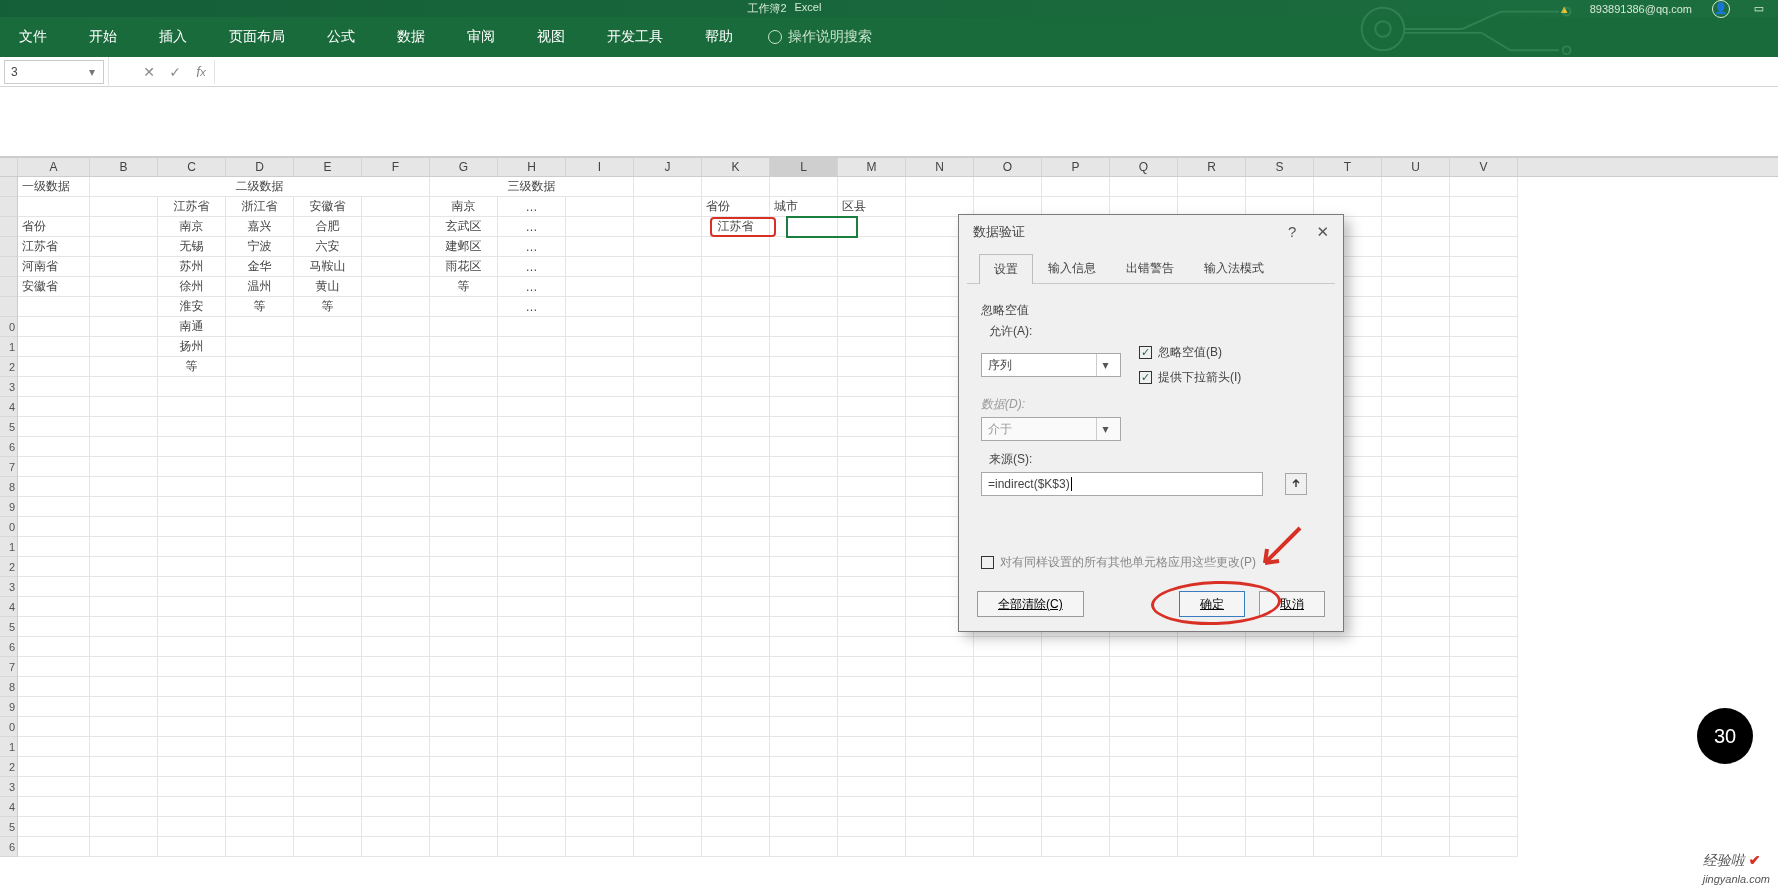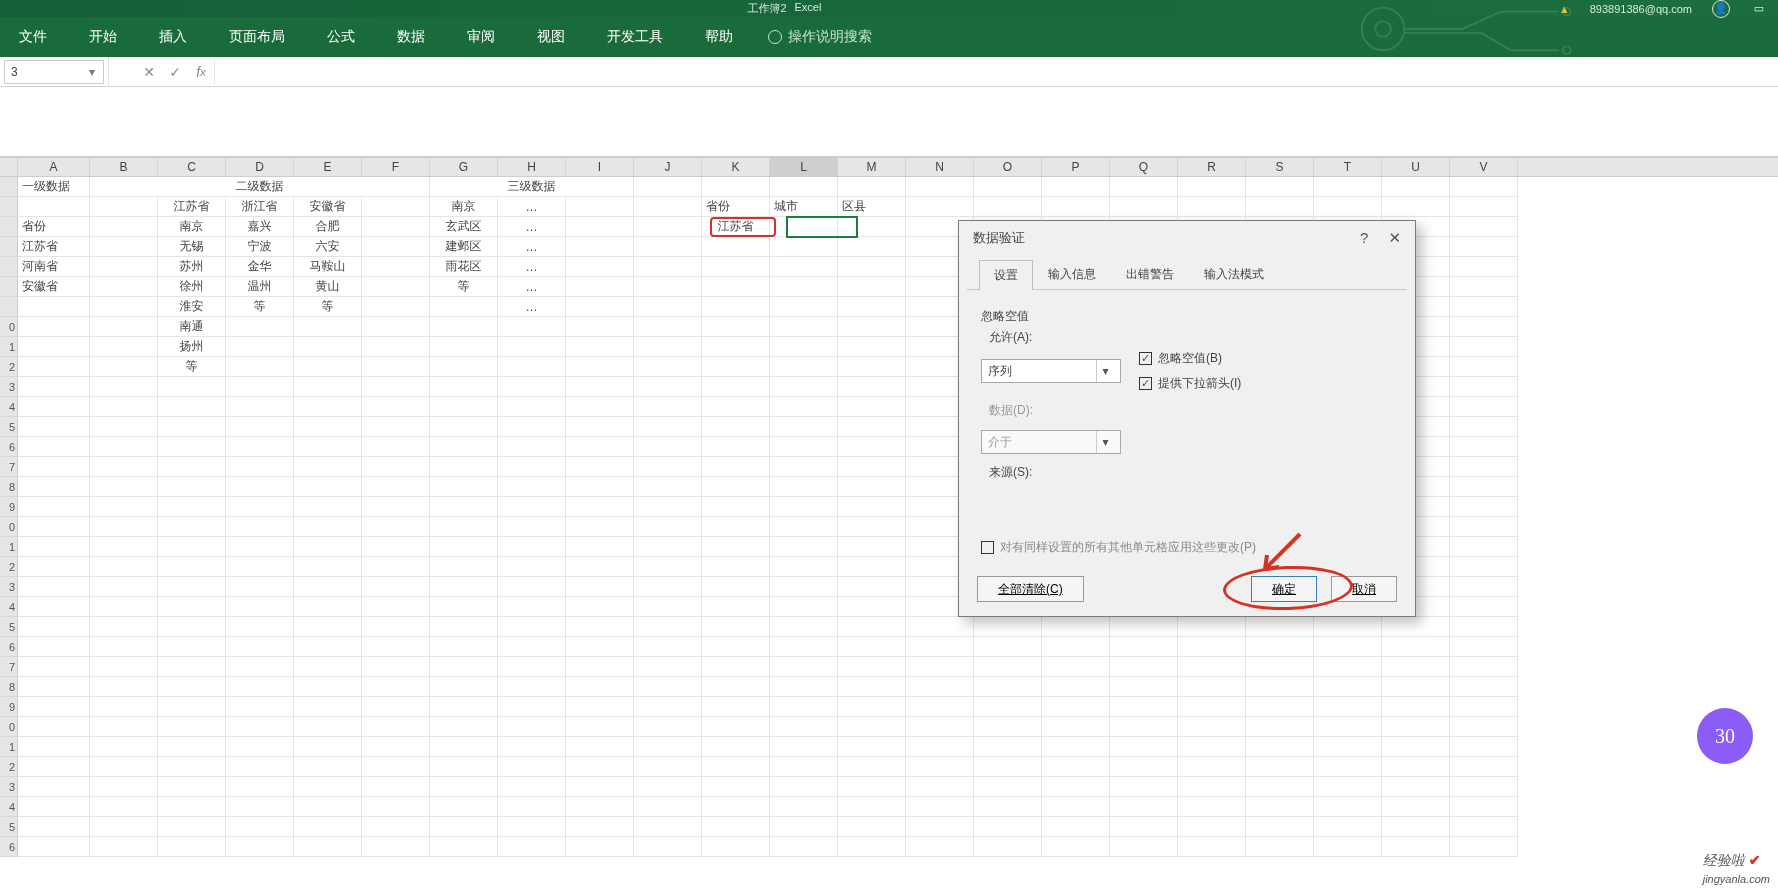--- a/index.html
+++ b/index.html
@@ -27,47 +27,47 @@
     .row-headers { display:flex; flex-direction:column; }
     .rh { width:18px; height:20px; border-right:1px solid #ccc; border-bottom:1px solid #d8d8d8; display:flex; align-items:center; justify-content:flex-end; padding-right:2px; font-size:11px; background:#e6e6e6; color:#555; }
     .cells { position:relative; display:grid; grid-template-columns:72px repeat(21,68px); grid-auto-rows:20px; }
     .cell { border-right:1px solid #e5e5e5; border-bottom:1px solid #e5e5e5; padding:0 4px; display:flex; align-items:center; font-size:12px; overflow:hidden; white-space:nowrap; }
     .cell.center { justify-content:center; }
     .merged-hdr { grid-column:span 5; }
     .merged-hdr2 { grid-column:span 3; }
     .hl-red { border:2px solid #d93025; border-radius:4px; position:absolute; pointer-events:none; z-index:5; }
     .sel-cell { border:2px solid #1a7e3f; position:absolute; pointer-events:none; z-index:4; }
     
-    .dialog { position:absolute; left:958px; top:220px; width:458px; background:#f0f0f0; border:1px solid #7a7a7a; box-shadow:6px 6px 12px rgba(0,0,0,0.25); z-index:50; }
+    .dialog { position:absolute; left:958px; top:214px; width:386px; background:#f0f0f0; border:1px solid #7a7a7a; box-shadow:6px 6px 12px rgba(0,0,0,0.25); z-index:50; }
     .dlg-title { height:34px; display:flex; align-items:center; justify-content:space-between; padding:0 14px; font-size:13px; }
     .dlg-title-right { display:flex; gap:20px; color:#555; font-size:15px; }
     .dlg-tabs { display:flex; padding:4px 12px 0 12px; gap:0; border-bottom:1px solid #c9c9c9; margin:0 8px; }
     .dtab { padding:6px 14px; border:1px solid transparent; border-bottom:none; font-size:12px; color:#444; cursor:pointer; }
     .dtab.active { border-color:#bdbdbd; background:#f0f0f0; position:relative; top:1px; }
     .dlg-body { padding:14px 22px 10px 22px; }
     .lbl { font-size:12px; color:#444; margin:4px 0; }
     .ctrl-row { display:flex; align-items:center; gap:18px; margin:4px 0 10px 0; }
     .select { width:140px; height:24px; border:1px solid #a8a8a8; background:#fff; display:flex; align-items:center; justify-content:space-between; padding:0 6px; font-size:12px; }
     .select .arrow { width:18px; text-align:center; color:#555; border-left:1px solid #ccc; height:22px; display:flex; align-items:center; justify-content:center; }
-    .select.disabled { color:#999; background:#fafafa;margin-top:7px; }
+    .select.disabled { color:#999; background:#fafafa; }
     .col2 { display:flex; flex-direction:column; gap:8px; }
     .chk { display:flex; align-items:center; gap:6px; font-size:12px; }
     .chk .box { width:13px; height:13px; border:1px solid #333; display:flex; align-items:center; justify-content:center; font-size:11px; color:#1a6b3c; }
     .src-input { width:282px; height:24px; border:1px solid #a8a8a8; background:#fff; padding:0 6px; font-size:12px; display:flex; align-items:center; }
     .range-btn { width:22px; height:22px; border:1px solid #a8a8a8; margin-left:4px; display:flex; align-items:center; justify-content:center; }
     .apply-row { margin-top:58px; }
     .dlg-foot { display:flex; justify-content:space-between; padding:10px 18px 14px 18px; }
     .btn { height:26px; padding:0 20px; border:1px solid #9a9a9a; background:#f5f5f5; font-size:12px; cursor:pointer;text-decoration:underline; }
     .btn-r { display:flex; gap:14px; }
     .ok-circle { position:absolute; border:3px solid #d93025; border-radius:50%; width:130px; height:44px; pointer-events:none; transform:rotate(-2deg);}
     .arrow-red { position:absolute; width:50px; height:50px; }
     .arrow-red svg { width:100%; height:100%; }
     .watermark { position:absolute; right:8px; bottom:8px; font-size:14px; font-style:italic; color:#555; }
     .watermark b { color:#d93025; font-style:normal; }
-    .gray-circle { position:absolute; right:25px; bottom:130px; width:56px; height:56px; background:#8b5cf6; border-radius:50%; color:#fff; display:flex; align-items:center; justify-content:center; font-size:20px; font-weight:300;font-family:Liberation Serif, serif; }
+    .gray-circle { position:absolute; right:25px; bottom:130px; width:56px; height:56px; background:#000000; border-radius:50%; color:#fff; display:flex; align-items:center; justify-content:center; font-size:20px; font-weight:300; }
     .bg-deco { position:absolute; right:0; top:0; width:500px; height:58px; pointer-events:none; opacity:0.35; }
   </style>
 </head>
 <body>
 
 <div class="titlebar">
   <div></div>
   <div style="display:flex;gap:8px;color:#d6ead8;">
     <span>工作簿2</span>
     <span>Excel</span>
@@ -970,28 +970,39 @@
         <label class="chk">
           <span class="box">✓</span>
             <span>忽略空值(B)</span>
         </label>
         <label class="chk">
           <span class="box">✓</span>
             <span>提供下拉箭头(I)</span>
         </label>
       </div>
     </div>
-    <div class="lbl" style="margin-left:8px;color:#999;">数据(D):</div>
+    <div class="lbl" style="color:#999;font-style:italic;">数据(D):</div>
     <div class="ctrl-row">
       <div class="select disabled">
         <span>介于</span>
         <span class="arrow">▾</span>
       </div>
     </div>
     <div class="lbl" style="margin-left:8px;">来源(S):</div>
+    <div class="ctrl-row">
+      <div class="src-input">
+        <span>=indirect($K$3)</span>
+          <span style="border-left:1px solid #000;height:14px;margin-left:1px;"></span>
+      </div>
+      <div class="range-btn">
+        <svg width="12" height="12" viewBox="0 0 12 12">
+            <path d="M6 2 v7 M3 5 l3 -3 l3 3" stroke="#333" stroke-width="1.4" fill="none"></path>
+          </svg>
+      </div>
+    </div>
     <div class="apply-row">
       <label class="chk">
         <span class="box" style="color:transparent;">✓</span>
         <span style="color:#888;">对有同样设置的所有其他单元格应用这些更改(P)</span>
       </label>
     </div>
   </div>
   <div class="dlg-foot">
     <button class="btn">全部清除(C)</button>
     <div class="btn-r" style="position:relative;">

